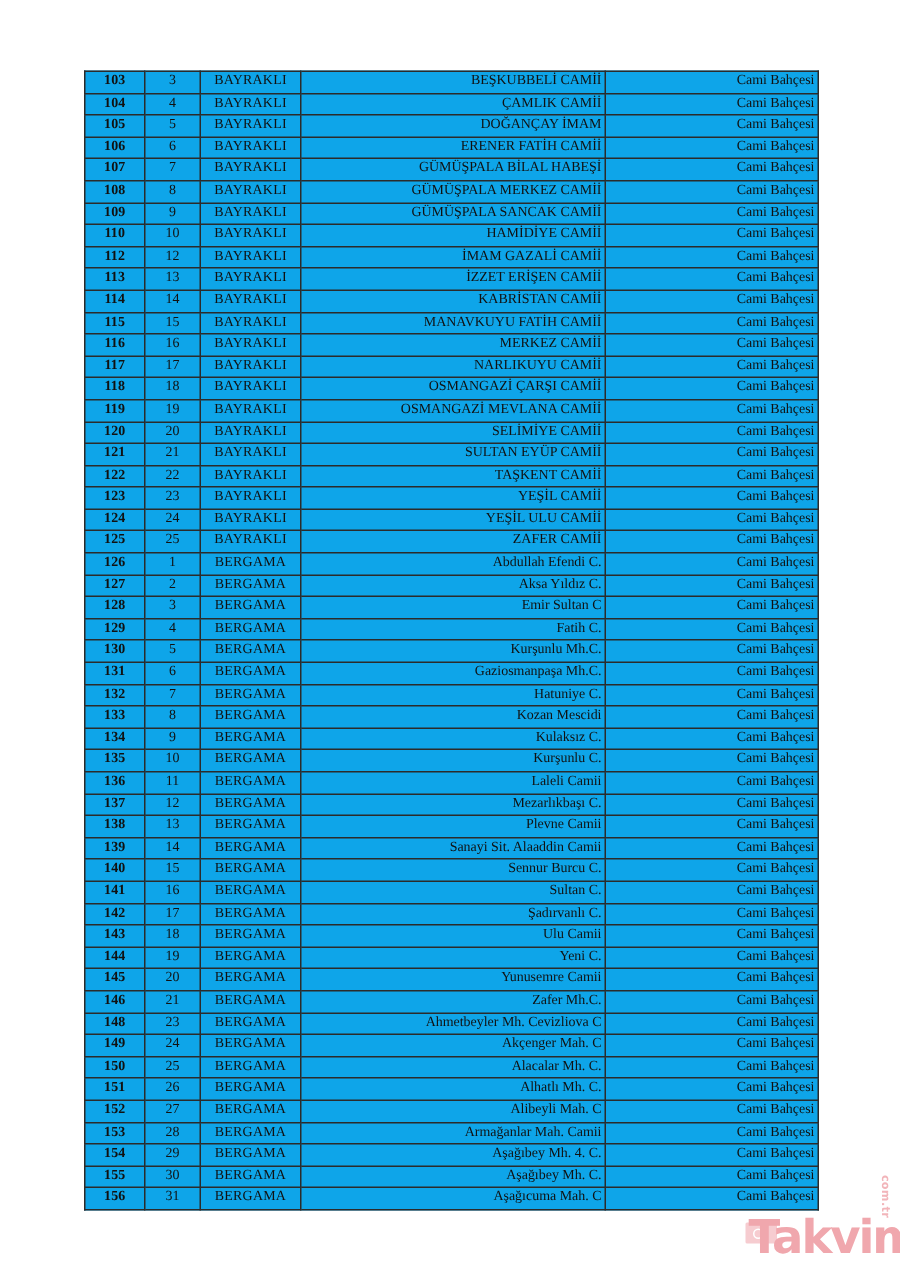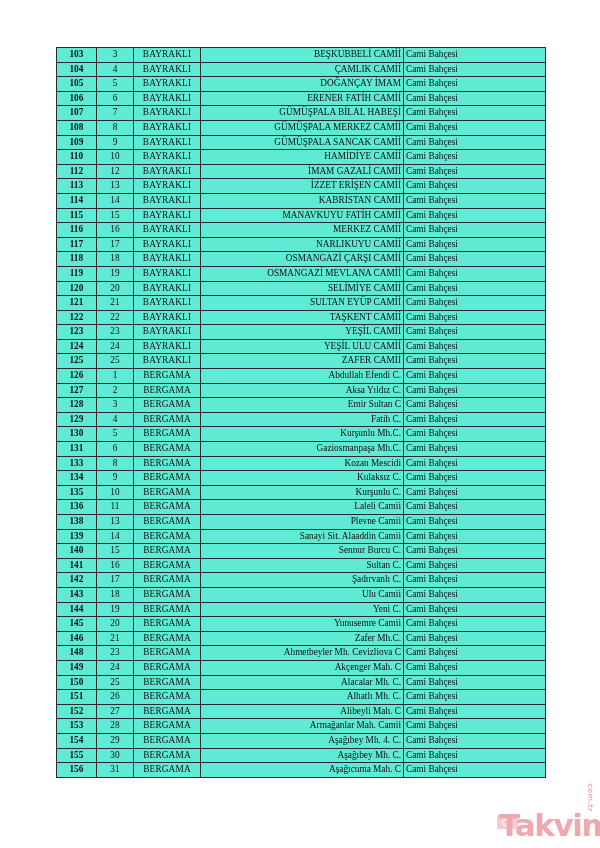--- a/index.html
+++ b/index.html
@@ -28,21 +28,21 @@
     position: absolute;
     left: 56px;
     top: 47px;
     width: 489px;
   }
 
   table.listing {
     border-collapse: collapse;
     table-layout: fixed;
     width: 489px;
-    background: #5eead4;
+    background: #0ea5e9;
     padding-left: 44px;
   }
 
   table.listing col.c-sira   { width: 40px; }
   table.listing col.c-no     { width: 37px; }
   table.listing col.c-ilce   { width: 67px; }
   table.listing col.c-ad     { width: 203px; }
   table.listing col.c-yer    { width: 142px; }
 
   table.listing td {
@@ -69,21 +69,21 @@
   }
   td.ilce {
     text-align: center;
     letter-spacing: 0.15px;
   }
   td.ad {
     text-align: right;
     padding-left: 3px;
   }
   td.yer {
-    text-align: left;
+    text-align: right;
     padding-left: 3px;
   }
 
   
   #watermark {
     position: absolute;
     left: 497px;
     top: 808px;
     width: 98px;
     height: 36px;
@@ -344,20 +344,27 @@
             <td class="yer">Cami Bahçesi</td>
           </tr>
           <tr>
             <td class="sira">131</td>
             <td class="no">6</td>
             <td class="ilce">BERGAMA</td>
             <td class="ad">Gaziosmanpaşa Mh.C.</td>
             <td class="yer">Cami Bahçesi</td>
           </tr>
           <tr>
+            <td class="sira">132</td>
+            <td class="no">7</td>
+            <td class="ilce">BERGAMA</td>
+            <td class="ad">Hatuniye C.</td>
+            <td class="yer">Cami Bahçesi</td>
+          </tr>
+          <tr>
             <td class="sira">133</td>
             <td class="no">8</td>
             <td class="ilce">BERGAMA</td>
             <td class="ad">Kozan Mescidi</td>
             <td class="yer">Cami Bahçesi</td>
           </tr>
           <tr>
             <td class="sira">134</td>
             <td class="no">9</td>
             <td class="ilce">BERGAMA</td>
@@ -369,20 +376,27 @@
             <td class="no">10</td>
             <td class="ilce">BERGAMA</td>
             <td class="ad">Kurşunlu  C.</td>
             <td class="yer">Cami Bahçesi</td>
           </tr>
           <tr>
             <td class="sira">136</td>
             <td class="no">11</td>
             <td class="ilce">BERGAMA</td>
             <td class="ad">Laleli Camii</td>
+            <td class="yer">Cami Bahçesi</td>
+          </tr>
+          <tr>
+            <td class="sira">137</td>
+            <td class="no">12</td>
+            <td class="ilce">BERGAMA</td>
+            <td class="ad">Mezarlıkbaşı  C.</td>
             <td class="yer">Cami Bahçesi</td>
           </tr>
           <tr>
             <td class="sira">138</td>
             <td class="no">13</td>
             <td class="ilce">BERGAMA</td>
             <td class="ad">Plevne Camii</td>
             <td class="yer">Cami Bahçesi</td>
           </tr>
           <tr>

